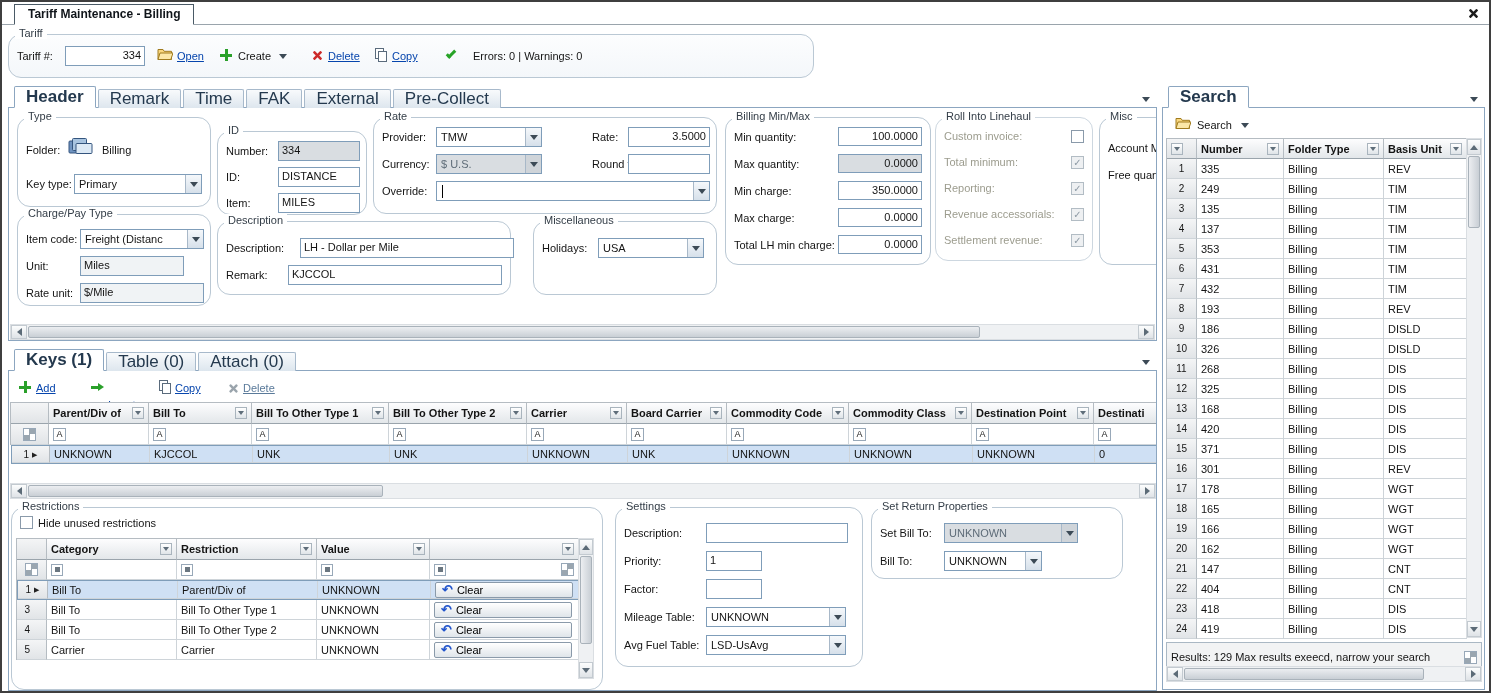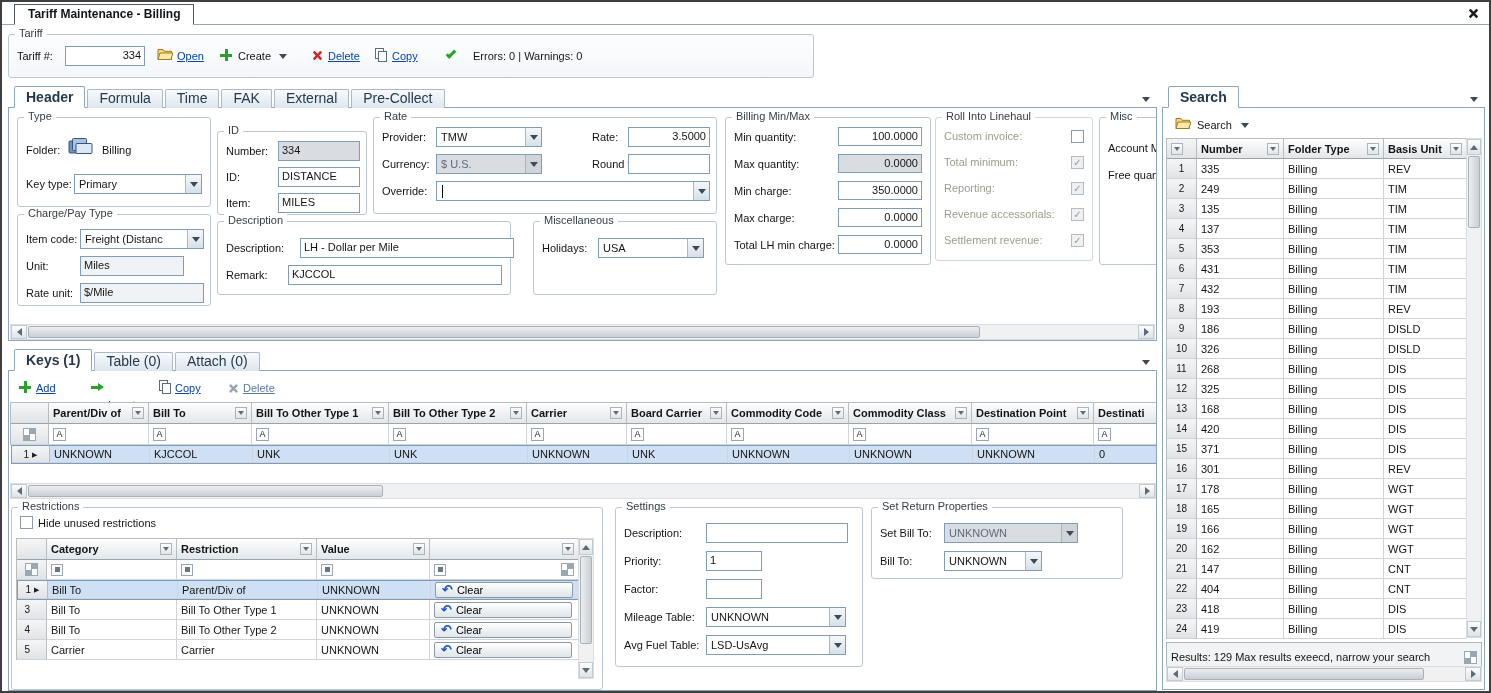--- a/index.html
+++ b/index.html
@@ -13,24 +13,24 @@
 .inp.num{text-align:right}
 .inp.dis{background:#d9dde1}
 .inp.ro{background:#f0f3f5}
 .sel{position:absolute;height:20px;border:1px solid #7f9db9;background:#fff;cursor:pointer}
 .sel .txt{position:absolute;left:4px;top:3px;right:18px;overflow:hidden;white-space:nowrap}
 .sel .btn{position:absolute;right:0;top:0;bottom:0;width:16px;background:linear-gradient(#f5f8fb,#d6e0ea);border-left:1px solid #a8b8c8;display:flex;align-items:center;justify-content:center}
 .sel.dis{background:#d9dde1}
 .sel.dis .txt{color:#5e6c78}
 .sel.dis .btn{background:#cfd4d9}
 .caret{position:absolute;left:5px;top:3px;width:1px;height:13px;background:#000}
-.groupbox{position:absolute;border:1px solid #bac8d4;border-radius:3px}
+.groupbox{position:absolute;border:1px solid #bac8d4;border-radius:13px}
 .gb-title{position:absolute;top:-8px;left:6px;background:#fff;padding:0 4px;font-size:11px;color:#333d47;white-space:nowrap}
 .tabstrip{position:absolute;display:flex;align-items:flex-end;height:22px;z-index:4}
-.tab{height:19px;line-height:17px;padding:0 11px;font-size:14px;color:#24394e;background:linear-gradient(#f8fafc,#dde6ee);border:1px solid #a7b9cb;border-bottom:none;border-radius:2px 2px 0 0;margin-right:2px;cursor:pointer;white-space:nowrap}
+.tab{height:19px;line-height:17px;padding:0 11px;font-size:17px;color:#24394e;background:linear-gradient(#f8fafc,#dde6ee);border:1px solid #a7b9cb;border-bottom:none;border-radius:2px 2px 0 0;margin-right:2px;cursor:pointer;white-space:nowrap}
 .tab.active{height:22px;line-height:20px;background:#fff;font-weight:bold;border-color:#8ca6c0;border-bottom:1px solid #fff}
 .panel{position:absolute;border:1px solid #8ca6c0;background:#fff;overflow:hidden}
 .chevbtn{position:absolute;width:15px;height:15px;display:flex;align-items:center;justify-content:center;cursor:pointer}
 .t-down{width:0;height:0;border-left:4px solid transparent;border-right:4px solid transparent;border-top:5px solid #3c4a56}
 .t-up{width:0;height:0;border-left:4px solid transparent;border-right:4px solid transparent;border-bottom:5px solid #5c6b77}
 .t-dn2{width:0;height:0;border-left:4px solid transparent;border-right:4px solid transparent;border-top:5px solid #5c6b77}
 .t-left{width:0;height:0;border-top:4px solid transparent;border-bottom:4px solid transparent;border-right:5px solid #5c6b77}
 .t-right{width:0;height:0;border-top:4px solid transparent;border-bottom:4px solid transparent;border-left:5px solid #5c6b77}
 .hscroll{position:absolute;height:16px;background:#eff1f3;border:1px solid #dadee2}
 .vscroll{position:absolute;width:16px;background:#eff1f3;border:1px solid #dadee2}
@@ -110,21 +110,21 @@
         <rect x="3.5" y="3.5" width="8" height="10" fill="#fff" stroke="#5a6b7c"></rect>
       </svg>
     <span class="link" style="left:383px;top:15px">Copy</span>
     <span class="check-ic icon-abs" style="left:437px;top:16px"></span>
     <span class="lbl" style="left:464px;top:15px">Errors: 0 | Warnings: 0</span>
   </div>
 
   <div class="tabstrip" style="left:12px;top:84px">
 
   <div class="tab active">Header</div>
-      <div class="tab">Formula</div>
+      <div class="tab">Remark</div>
       <div class="tab">Time</div>
       <div class="tab">FAK</div>
       <div class="tab">External</div>
       <div class="tab">Pre-Collect</div>
     </div>
   <div class="chevbtn" style="left:1136px;top:90px">
       <span class="t-down"></span>
     </div>
 
   <div class="panel" style="left:6px;top:105px;width:1149px;height:234px">

